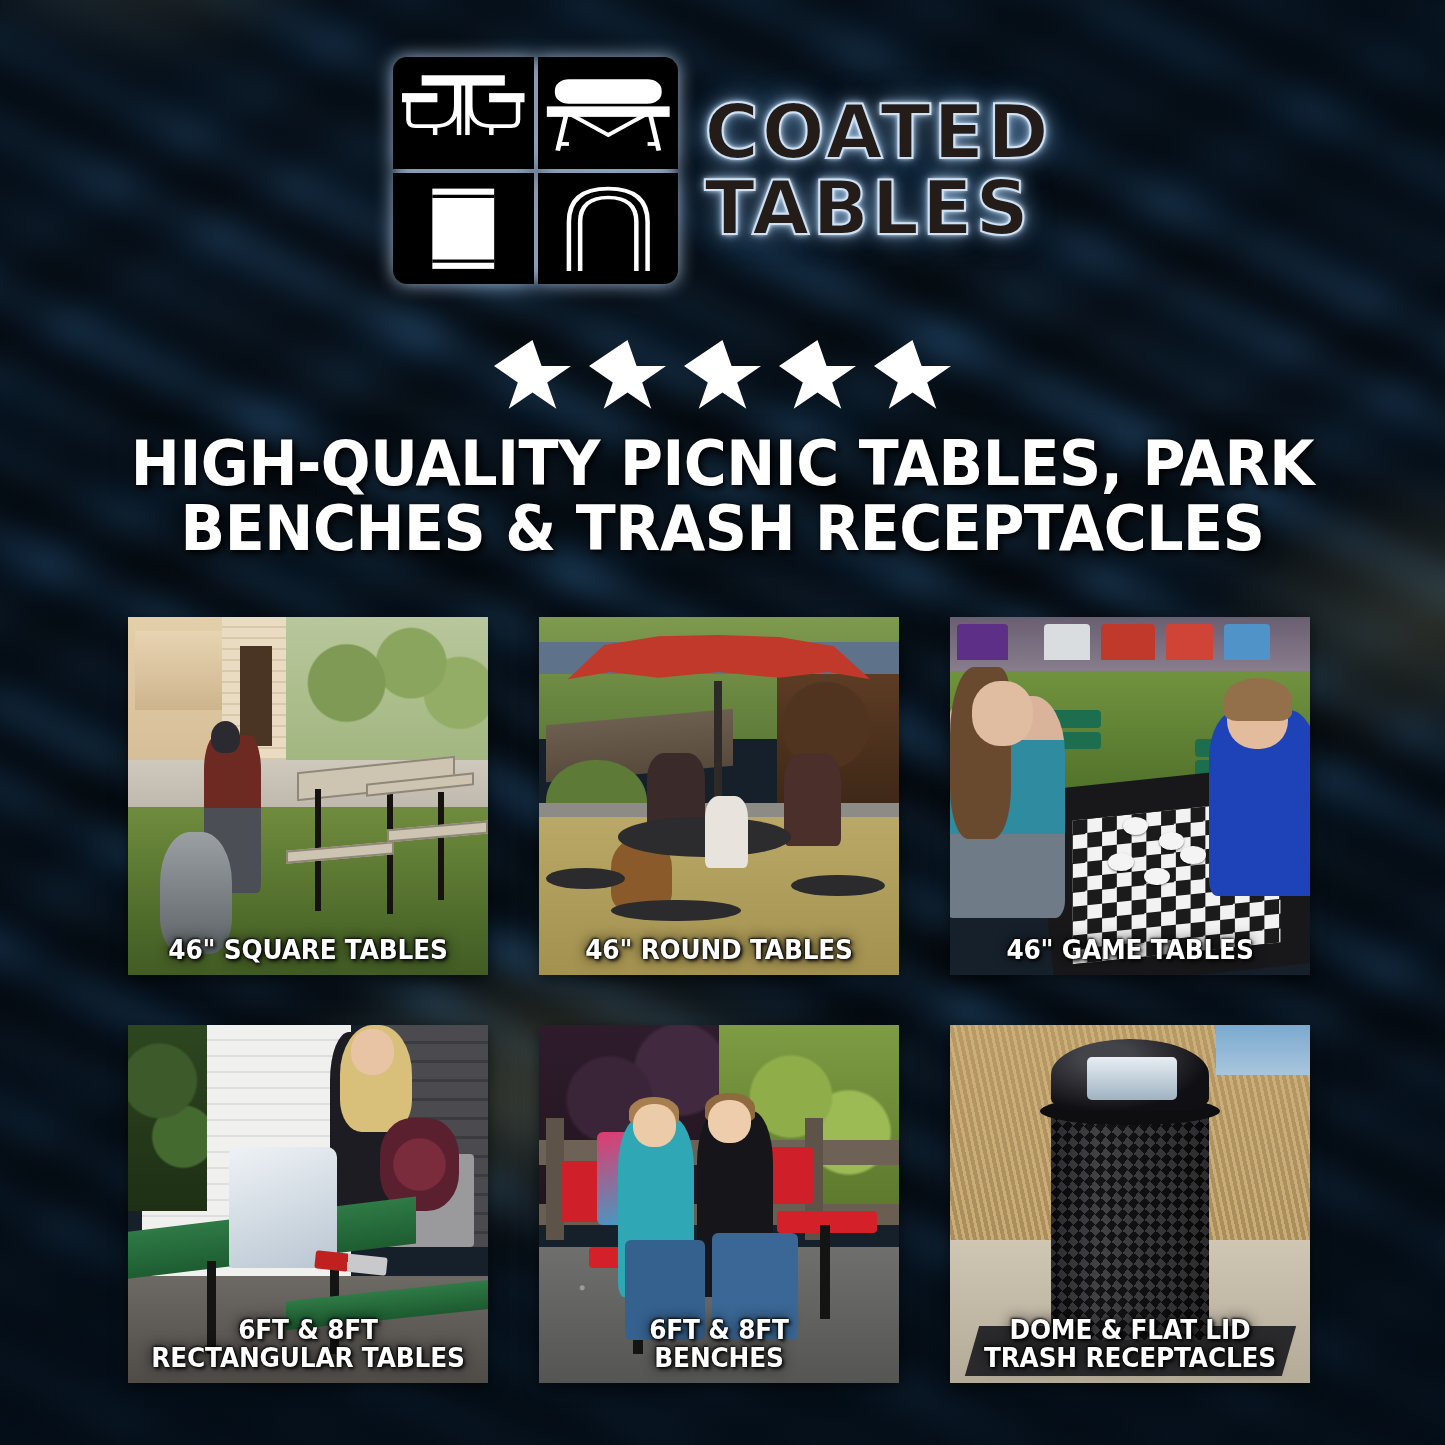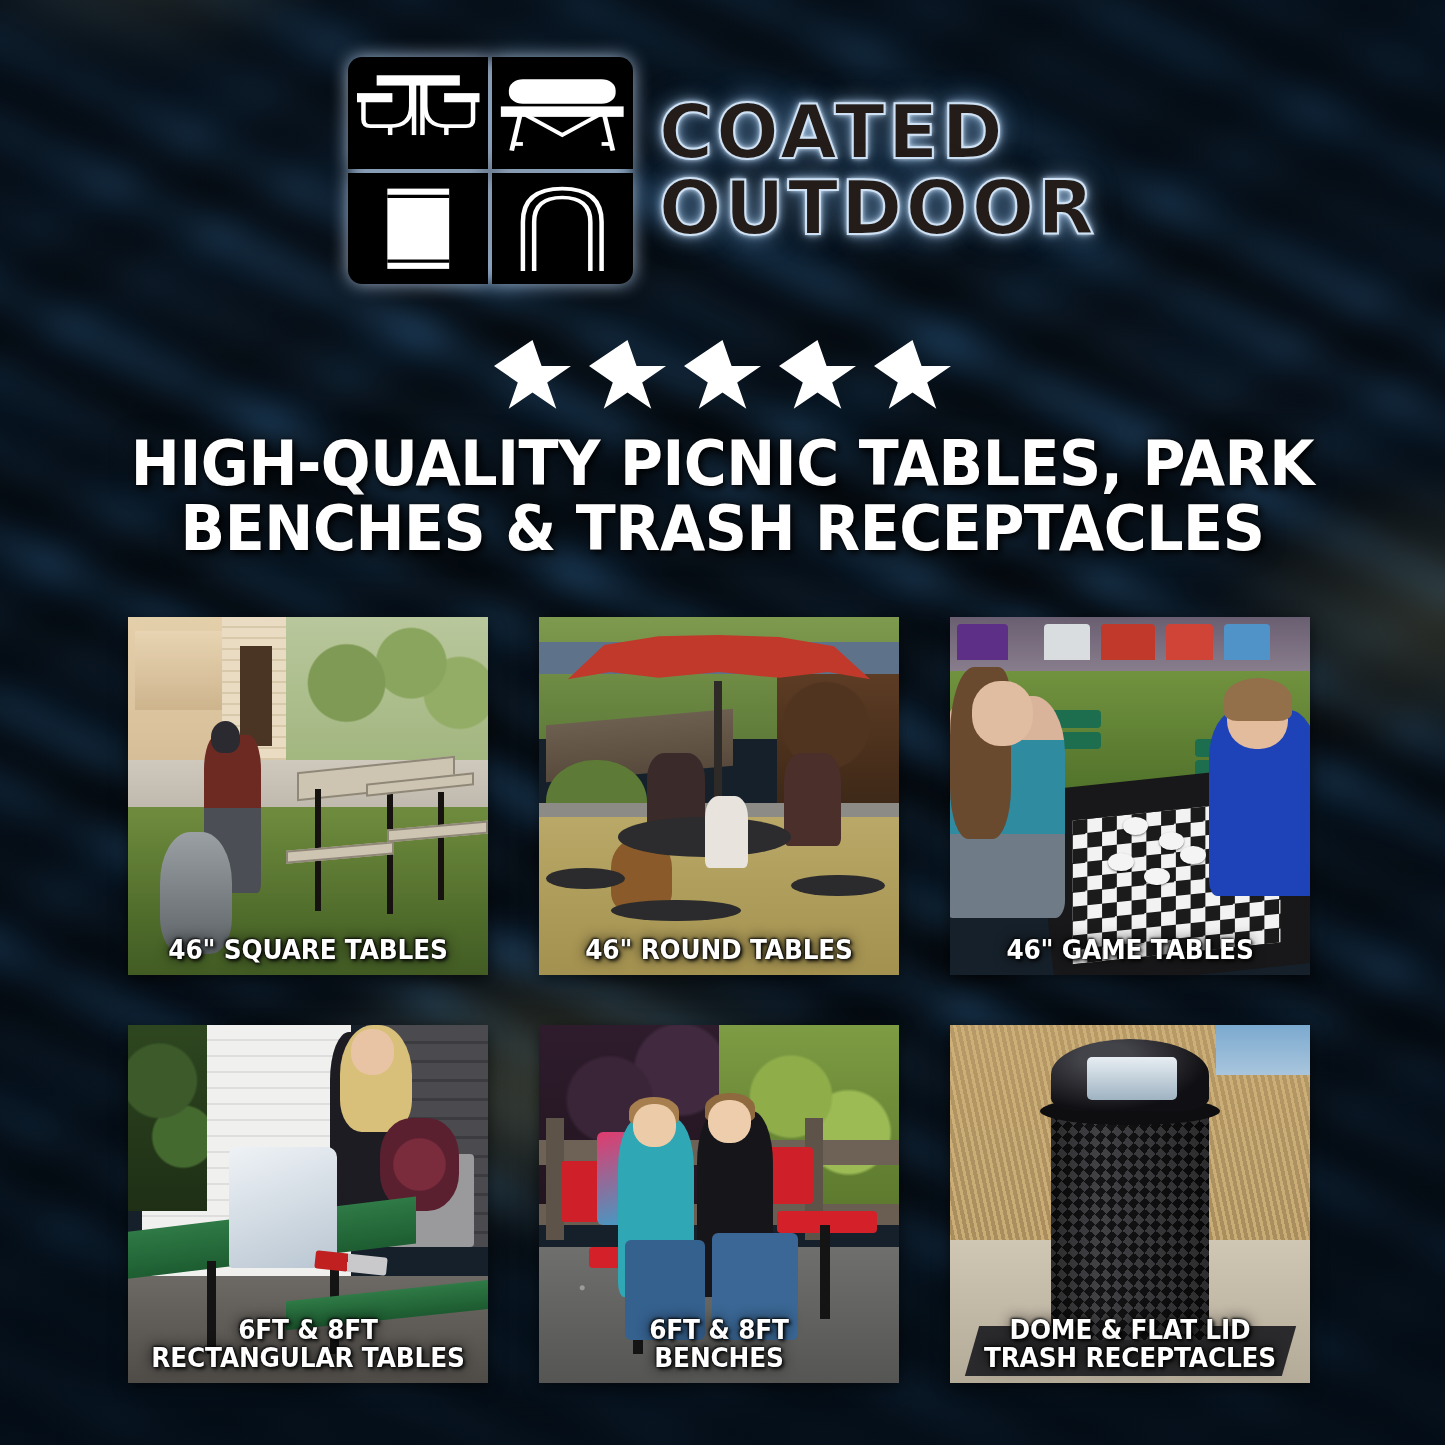--- a/index.html
+++ b/index.html
@@ -324,21 +324,21 @@
           <g fill="none" stroke="#ffffff" stroke-width="3.2">
             <path d="M22 88 L22 44 Q22 14 50 14 Q78 14 78 44 L78 88"></path>
             <path d="M30 88 L30 44 Q30 22 50 22 Q70 22 70 44 L70 88"></path>
           </g>
         </svg>
       </div>
     </div>
 
     <div class="logo-text">
       <div class="logo-line">COATED</div>
-      <div class="logo-line">OUTDOOR</div>
+      <div class="logo-line">TABLES</div>
     </div>
   </div>
 
   <div class="stars">
     <div class="star"></div>
     <div class="star"></div>
     <div class="star"></div>
     <div class="star"></div>
     <div class="star"></div>
   </div>

